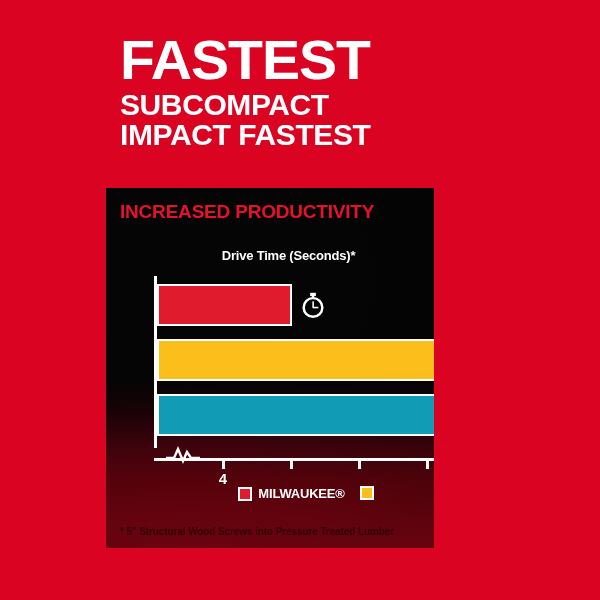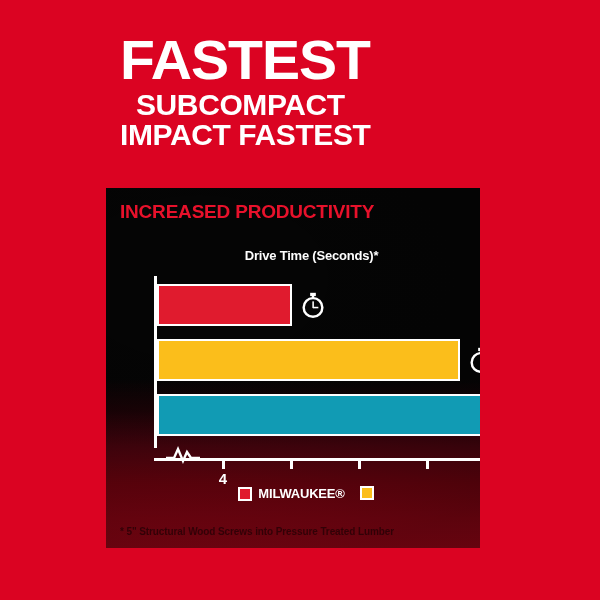--- a/index.html
+++ b/index.html
@@ -34,28 +34,28 @@
     white-space: nowrap;
   }
   #headline-sub1, #headline-sub2 {
     font-size: 30px;
     line-height: 1.02;
     font-weight: bold;
     color: #ffffff;
     letter-spacing: -0.4px;
     white-space: nowrap;
   }
-  #headline-sub1 { margin-top: 4px; margin-left: 16px; }
+  #headline-sub1 { margin-top: 4px; }
 
   
   #chart-panel {
     position: absolute;
     left: 106px;
     top: 188px;
-    width: 374px;
+    width: 328px;
     height: 360px;
     background: linear-gradient(to bottom,
                 #050505 0%, #050505 53%,
                 #1d0307 62%, #4e040f 72%,
                 #74030f 82%, #8e0414 92%, #9c0617 100%);
     box-shadow: 0 0 0 0px #db0322;
     overflow: hidden;
   }
   
   #panel-vignette {

